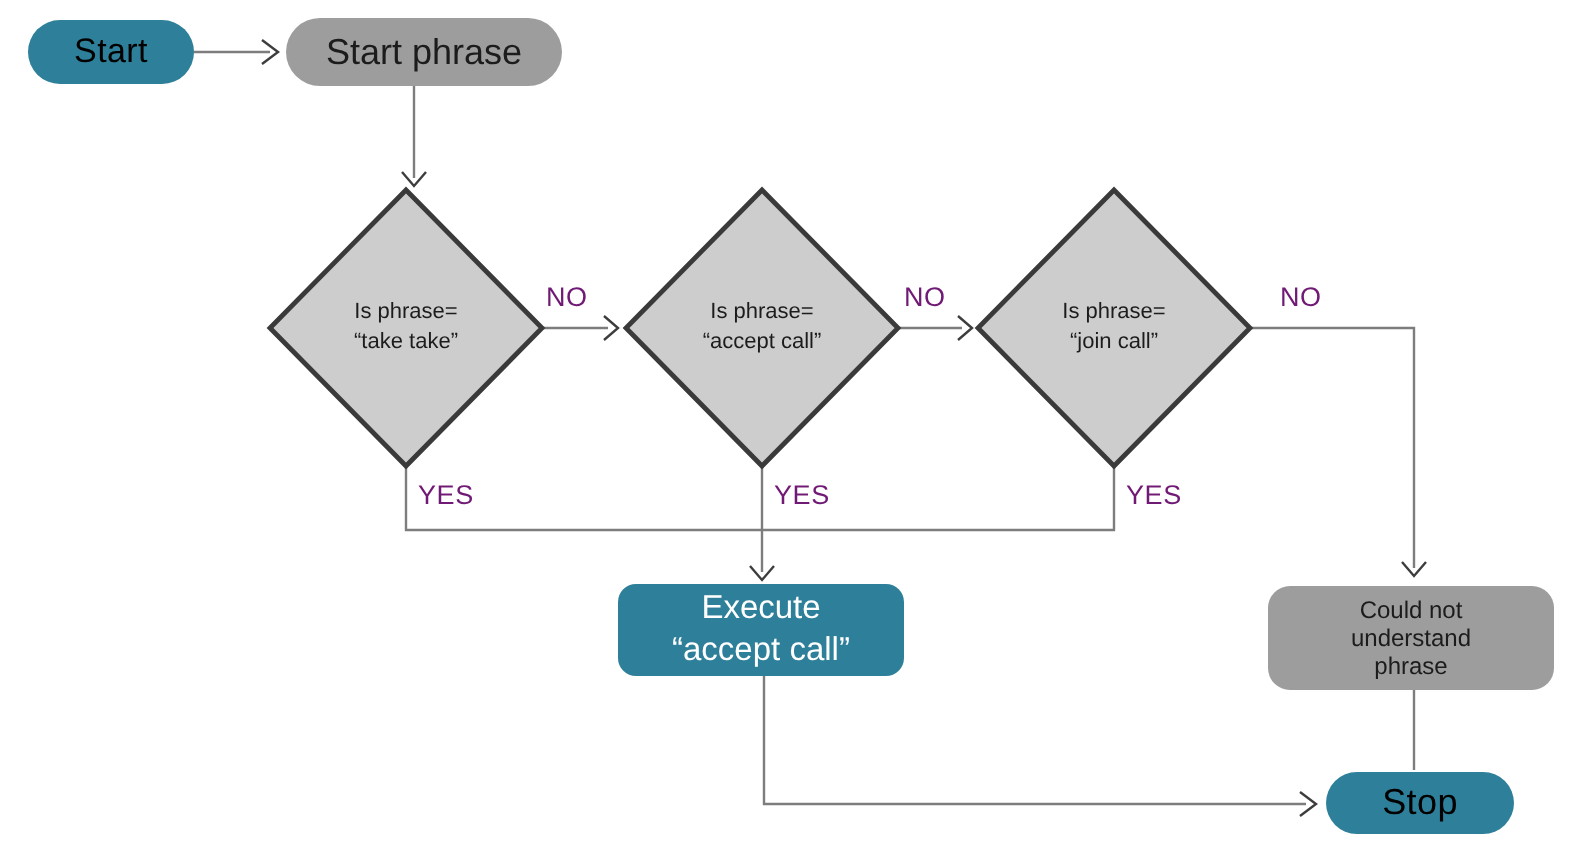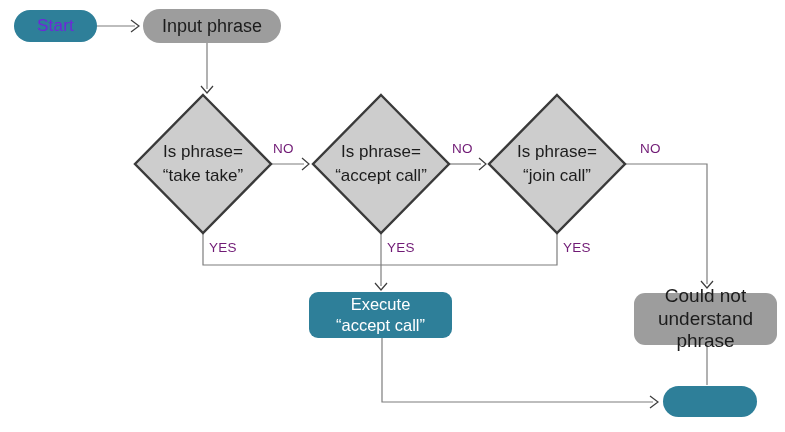--- a/index.html
+++ b/index.html
@@ -23,45 +23,45 @@
   .overlay {
     position: absolute;
     display: flex;
     align-items: center;
     justify-content: center;
     flex-direction: column;
     text-align: center;
     pointer-events: none;
   }
   .pill-text {
-    color: #6d28d9;
+    color: #000000;
     font-size: 17px;
     font-weight: 400;
     letter-spacing: 0.2px;
   }
   .start-text   { left: 14px;  top: 10px;  width: 83px;  height: 32px; }
   .input-text   { left: 143px; top: 9px;   width: 138px; height: 34px; font-size: 18px; color: #1c1c1c; }
   .stop-text    { left: 663px; top: 386px; width: 94px;  height: 31px; font-size: 18px; }
   .diamond-text {
     width: 136px;
     height: 138px;
-    font-size: 17px;
+    font-size: 11px;
     line-height: 1.4;
     color: #1c1c1c;
   }
   .d1-text { left: 135px; top: 95px; }
   .d2-text { left: 313px; top: 95px; }
   .d3-text { left: 489px; top: 95px; }
   .execute-text {
     left: 309px; top: 292px; width: 143px; height: 46px;
     color: #ffffff; font-size: 16.5px; line-height: 1.3; align-items: center;
   }
   .error-text {
     left: 634px; top: 293px; width: 143px; height: 52px;
-    color: #1c1c1c; font-size: 19px; line-height: 1.18;
+    color: #1c1c1c; font-size: 12px; line-height: 1.18;
   }
   .branch-label {
     position: absolute;
     font-size: 13.5px;
     color: #701a75;
     letter-spacing: 0.3px;
     pointer-events: none;
   }
   .no-1  { left: 273px; top: 141px; }
   .no-2  { left: 452px; top: 141px; }
@@ -104,21 +104,21 @@
     <polygon points="203,95 271,164 203,233 135,164" stroke-width="2.4" stroke="#3a3a3a" fill="#cdcdcd"></polygon>
     <polygon points="381,95 449,164 381,233 313,164" stroke-width="2.4" stroke="#3a3a3a" fill="#cdcdcd"></polygon>
     <polygon points="557,95 625,164 557,233 489,164" stroke-width="2.4" stroke="#3a3a3a" fill="#cdcdcd"></polygon>
     <rect x="309" y="292" width="143" height="46" rx="9" fill="#2e7f99"></rect>
     <rect x="634" y="293" width="143" height="52" rx="11" fill="#9d9d9d"></rect>
     <rect x="663" y="386" width="94" height="31" rx="15.5" fill="#2e7f99"></rect>
   </svg>
 
   <div class="overlay pill-text start-text">Start</div>
 
-  <div class="overlay input-text">Input phrase</div>
+  <div class="overlay input-text">Start phrase</div>
 
   <div class="overlay diamond-text d1-text">
     <span>Is phrase=</span>
     <span>“take take”</span>
   </div>
 
   <div class="overlay diamond-text d2-text">
     <span>Is phrase=</span>
     <span>“accept call”</span>
   </div>
@@ -132,20 +132,21 @@
     <span>Execute</span>
     <span>“accept call”</span>
   </div>
 
   <div class="overlay error-text">
     <span>Could not</span>
     <span>understand</span>
     <span>phrase</span>
   </div>
 
+  <div class="overlay pill-text stop-text">Stop</div>
 
   <span class="branch-label no-1">NO</span>
   <span class="branch-label no-2">NO</span>
   <span class="branch-label no-3">NO</span>
   <span class="branch-label yes-1">YES</span>
   <span class="branch-label yes-2">YES</span>
   <span class="branch-label yes-3">YES</span>
 
 </div>
 

